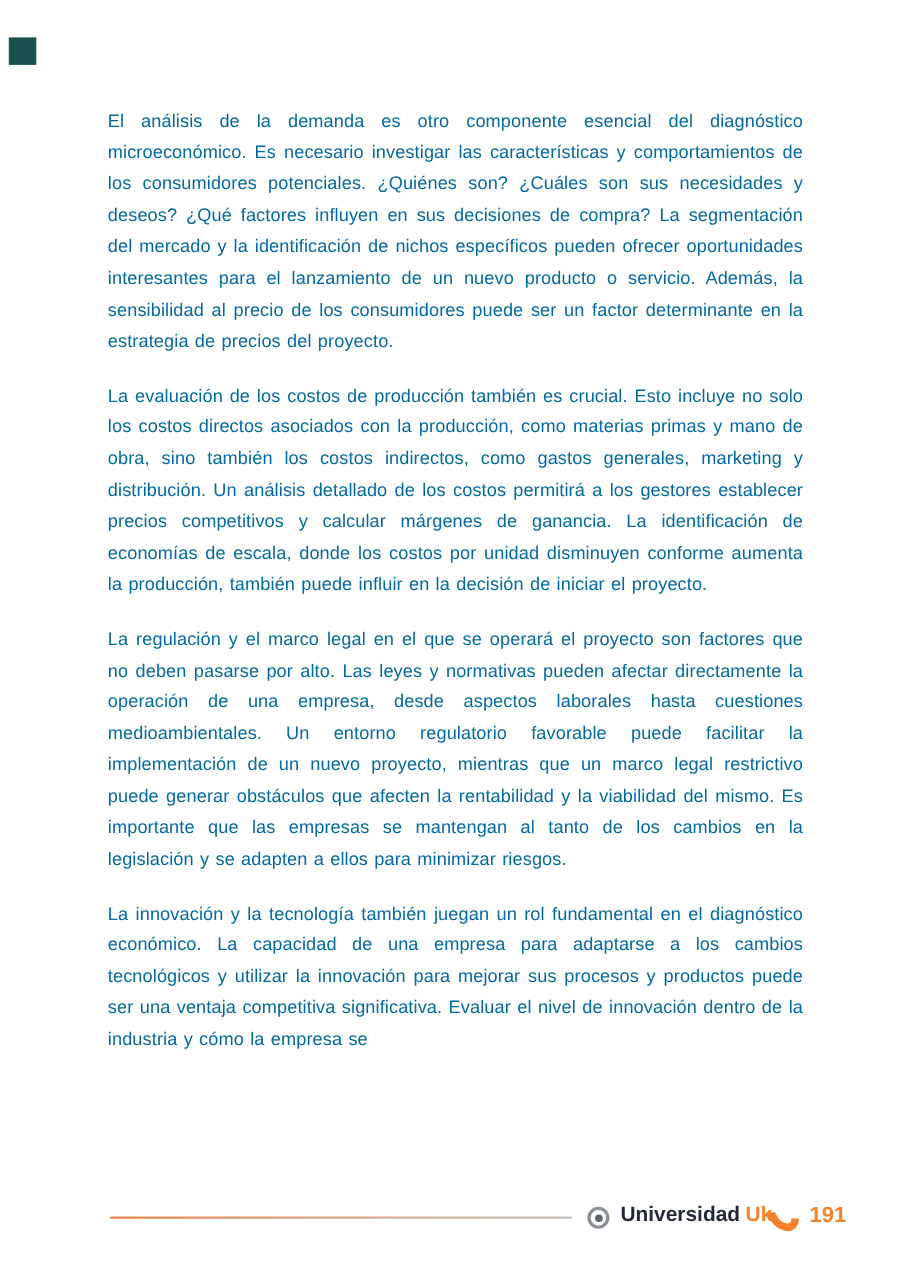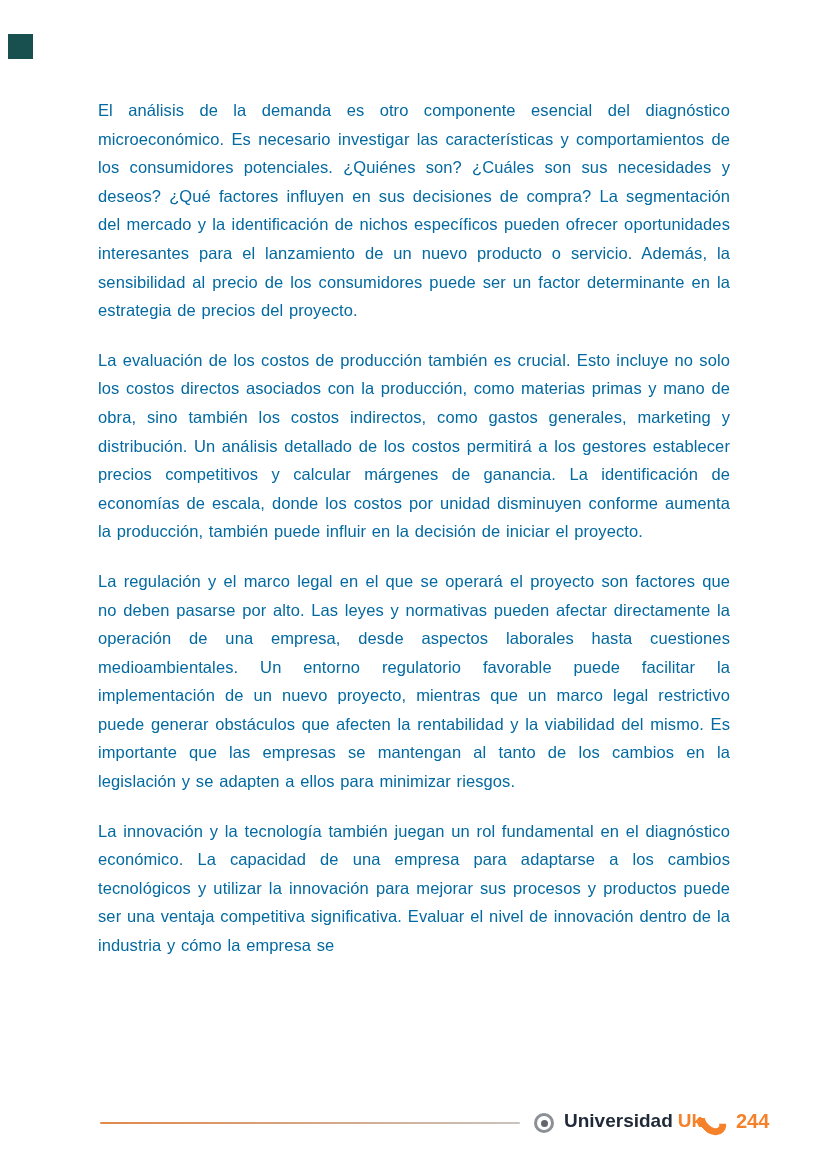--- a/index.html
+++ b/index.html
@@ -38,21 +38,20 @@
     text-justify: inter-word;
     letter-spacing: 0.1px;
     word-spacing: 1px;
   }
   .footer {
     position: absolute;
     left: 0;
     top: 1088px;
     width: 668px;
     height: 40px;
-    margin-top: 16px;
   }
   .footer-line {
     position: absolute;
     left: 100px;
     top: 18px;
     width: 420px;
     height: 2px;
     background: linear-gradient(to right, #e2884a, #c9c3bd);
     border-radius: 1px;
   }
@@ -123,16 +122,16 @@
 
   <div class="footer">
     <div class="footer-line"></div>
     <div class="lens-icon">
       <div class="lens-dot"></div>
     </div>
     <div class="brand">
       <span class="brand-main">Universidad</span><span class="brand-accent">Uk</span>
     </div>
     <div class="crescent-icon"></div>
-    <div class="page-number">244</div>
+    <div class="page-number">191</div>
   </div>
 
 </div>
 
 </body></html>

